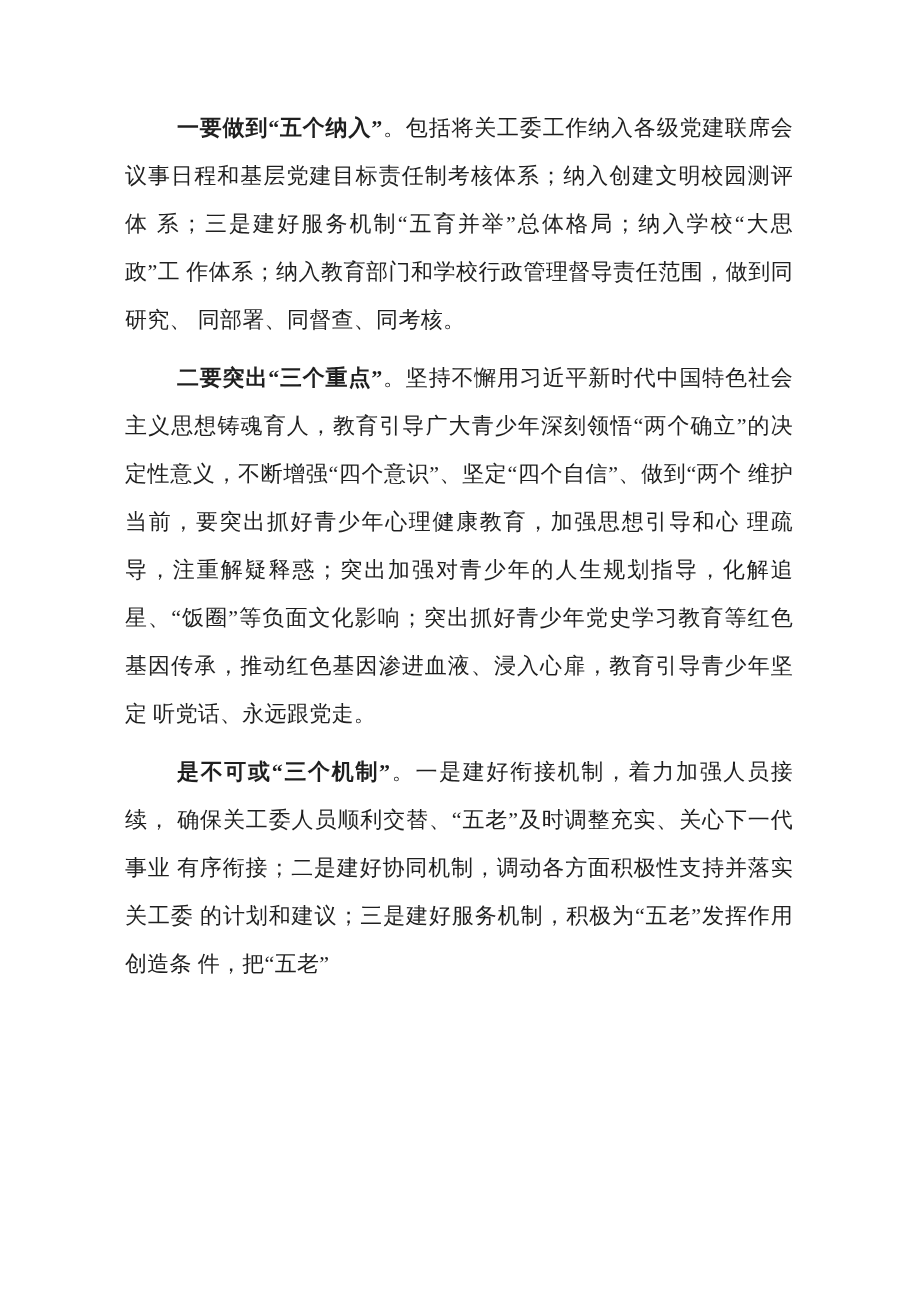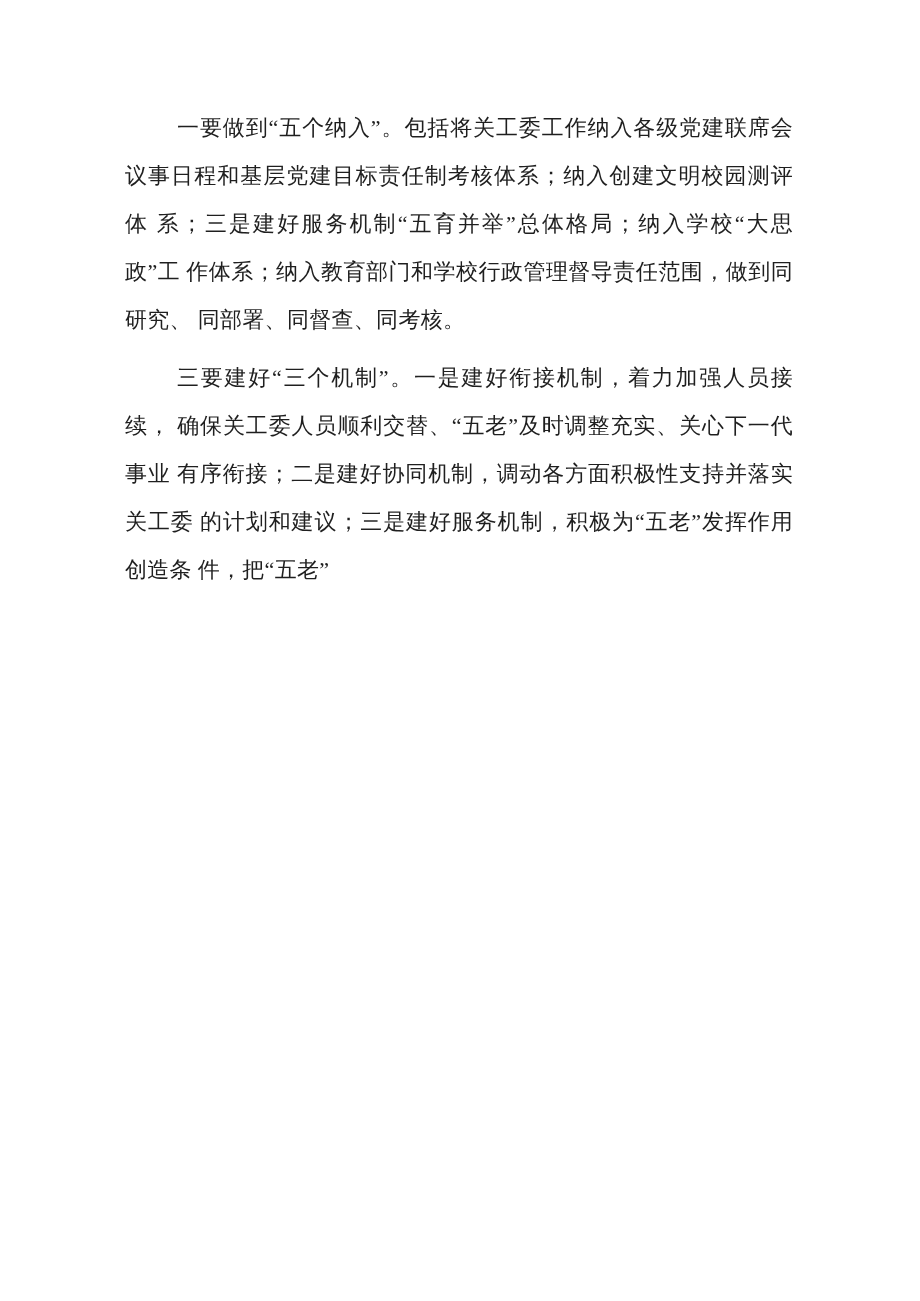--- a/index.html
+++ b/index.html
@@ -29,29 +29,30 @@
   p.doc-paragraph {
     margin: 0 0 10px 0;
   }
   p.doc-paragraph:last-child {
     margin-bottom: 0;
   }
   p.doc-paragraph.indent {
     text-indent: 52px;
   }
   .para-lead {
-    font-weight: 400;
+    font-weight: 700;
   }
 </style>
 </head>
 <body>
 
 <div class="page">
   <div class="doc-body">
 
 
     <p class="doc-paragraph indent"><span class="para-lead">一要做到“五个纳入”</span><span>。包括将关工委工作纳入各级党建联席会 议事日程和基层党建目标责任制考核体系；纳入创建文明校园测评体 系；三是建好服务机制“五育并举”总体格局；纳入学校“大思政”工 作体系；纳入教育部门和学校行政管理督导责任范围，做到同研究、 同部署、同督查、同考核。</span></p>
 
+    <p class="doc-paragraph indent"><span class="para-lead">二要突出“三个重点”</span><span>。坚持不懈用习近平新时代中国特色社会 主义思想铸魂育人，教育引导广大青少年深刻领悟“两个确立”的决 定性意义，不断增强“四个意识”、坚定“四个自信”、做到“两个 维护当前，要突出抓好青少年心理健康教育，加强思想引导和心 理疏导，注重解疑释惑；突出加强对青少年的人生规划指导，化解追 星、“饭圈”等负面文化影响；突出抓好青少年党史学习教育等红色 基因传承，推动红色基因渗进血液、浸入心扉，教育引导青少年坚定 听党话、永远跟党走。</span></p>
 
-    <p class="doc-paragraph indent"><span class="para-lead">三要建好“三个机制”</span><span>。一是建好衔接机制，着力加强人员接续， 确保关工委人员顺利交替、“五老”及时调整充实、关心下一代事业 有序衔接；二是建好协同机制，调动各方面积极性支持并落实关工委 的计划和建议；三是建好服务机制，积极为“五老”发挥作用创造条 件，把“五老”</span></p>
+    <p class="doc-paragraph indent"><span class="para-lead">是不可或“三个机制”</span><span>。一是建好衔接机制，着力加强人员接续， 确保关工委人员顺利交替、“五老”及时调整充实、关心下一代事业 有序衔接；二是建好协同机制，调动各方面积极性支持并落实关工委 的计划和建议；三是建好服务机制，积极为“五老”发挥作用创造条 件，把“五老”</span></p>
 
   </div>
 </div>
 
 </body></html>

